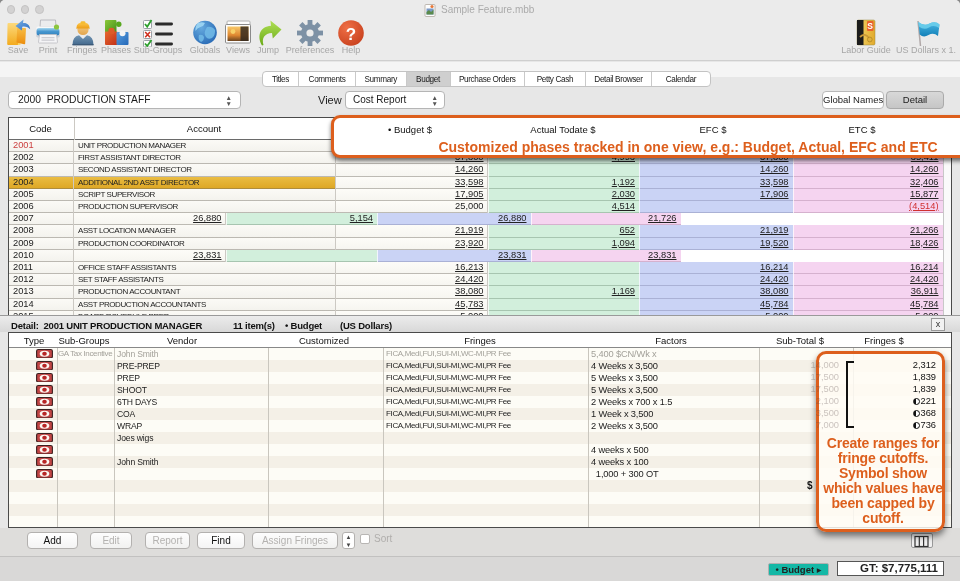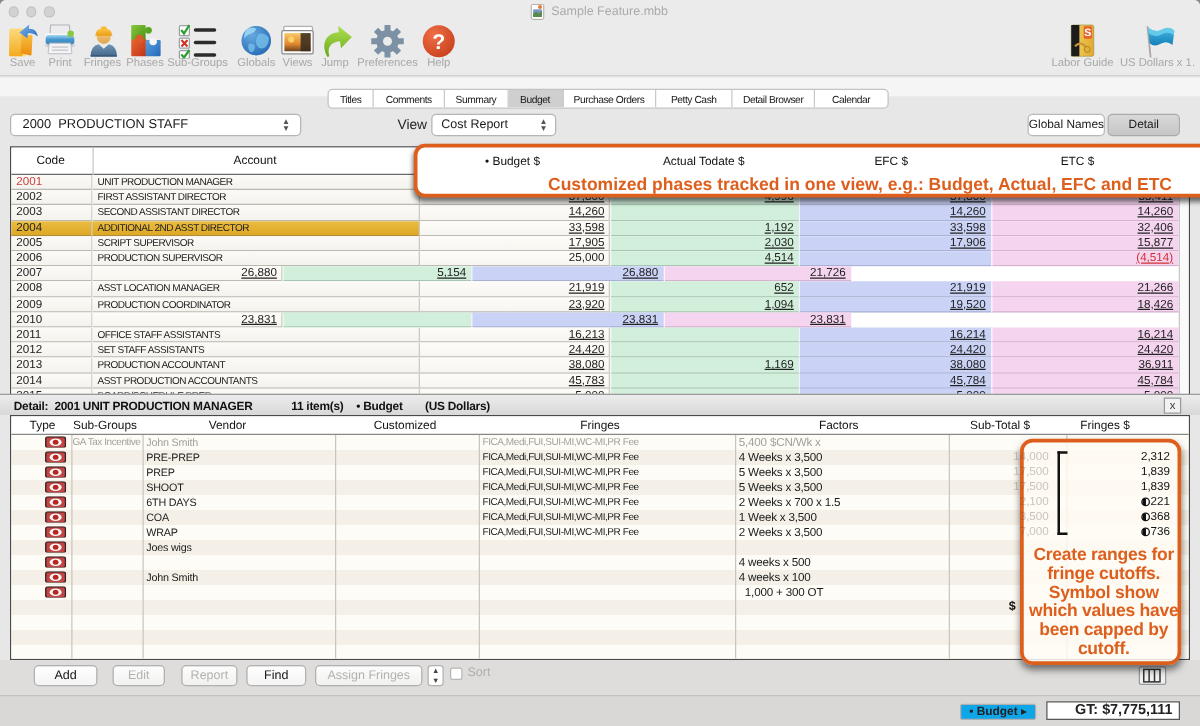--- a/index.html
+++ b/index.html
@@ -62,21 +62,21 @@
 .halfc { display:inline-block; width:7px; height:7px; border:1px solid #111; border-radius:50%; background:linear-gradient(90deg,#111 50%,#fff 50%); vertical-align:-1px; margin-right:0.5px; }
 #bracket { position:absolute; left:846px; top:361px; width:8px; height:67px; border-left:2px solid #111; border-top:2px solid #111; border-bottom:2px solid #111; z-index:6; }
 #btnrow { position:absolute; left:0; top:528px; width:960px; height:28px; background:#dedddb; }
 .btn { position:absolute; top:532px; height:17px; background:linear-gradient(#fff,#f4f4f4); border:1px solid #b3b1af; border-radius:4px; font-size:10px; text-align:center; color:#111; }
 .btn.dis { color:#b4b2b0; background:linear-gradient(#fdfdfd,#f1f1f0); }
 #spin { position:absolute; left:342px; top:532px; width:13px; height:17px; background:#fff; border:1px solid #b3b1af; border-radius:3px; }
 #sortchk { position:absolute; left:360px; top:534px; width:10px; height:10px; background:#fff; border:1px solid #b8b6b4; border-radius:2px; }
 #sortlab { position:absolute; left:374px; top:533px; font-size:10px; color:#b0aeac; }
 #gridbtn { position:absolute; left:911px; top:533px; width:22px; height:15px; background:#f0f0f0; border:1px solid #999; border-radius:2px; }
 #statbar { position:absolute; left:0; top:556px; width:960px; height:25px; background:#d9d8d7; border-top:1px solid #c2c1c0; }
-#budbtn { position:absolute; left:768px; top:562.5px; width:61px; height:13px; background:#0ea5e9; border:1px solid #b0b0b0; border-radius:2px; font-size:9.5px; font-weight:bold; color:#222; text-align:center; line-height:12px; }
+#budbtn { position:absolute; left:768px; top:562.5px; width:61px; height:13px; background:#14b8a6; border:1px solid #b0b0b0; border-radius:2px; font-size:9.5px; font-weight:bold; color:#222; text-align:center; line-height:12px; }
 #gtbox { position:absolute; left:837px; top:561px; width:107px; height:15px; background:#fff; border:1.5px solid #555; font-size:11.5px; font-weight:bold; color:#222; text-align:right; line-height:12px; padding-right:5px; }
 </style></head>
 <body>
 <div id="win">
 <svg width="0" height="0">
       <defs>
 <linearGradient id="gf1" x1="0" y1="0" x2="0" y2="1">
           <stop offset="0" stop-color="#fcd97c"></stop>
           <stop offset="1" stop-color="#f3ab1e"></stop>
         </linearGradient>

